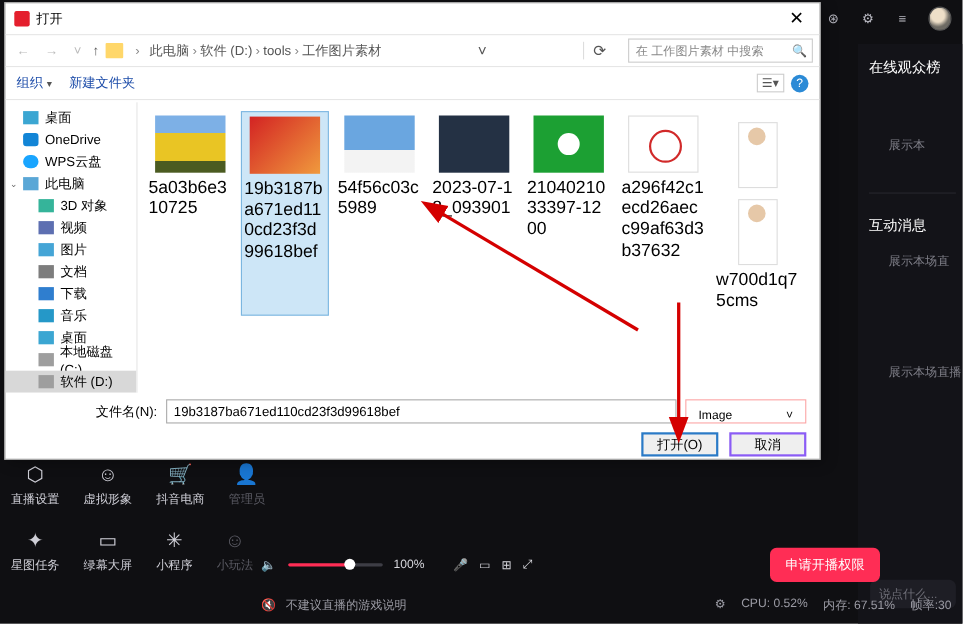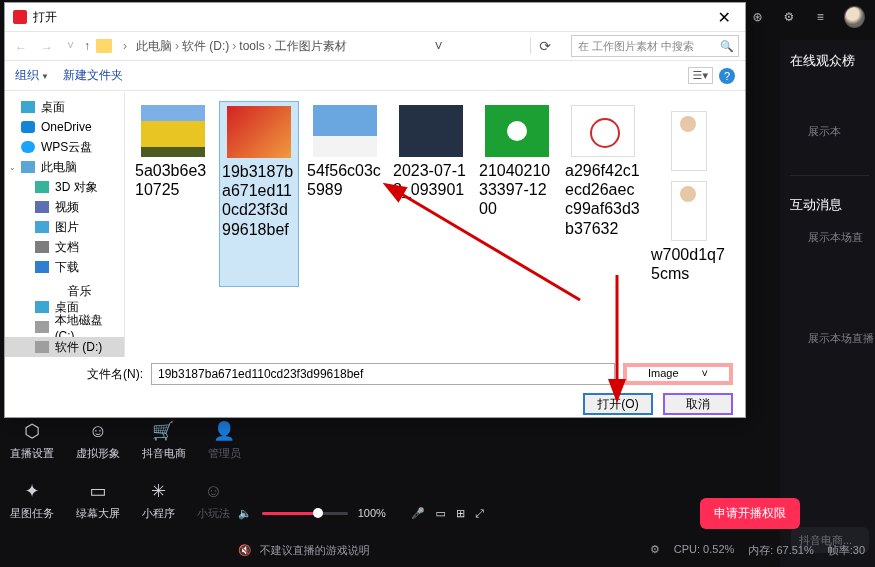--- a/index.html
+++ b/index.html
@@ -78,21 +78,21 @@
 .thumb.t6::after{content:"";position:absolute;left:22px;top:16px;width:20px;height:20px;border-radius:50%;background:#fff}
 .thumb.t7{background:#fff;border:1px solid #ddd;position:relative}
 .thumb.t7::after{content:"";position:absolute;left:18px;top:12px;width:26px;height:26px;border-radius:50%;border:2px solid #d12a2a}
 .thumb.t8b{background:#fff;border:1px solid #ddd;height:40px;width:32px;margin-top:6px;position:relative}
 .thumb.t8b::before{content:"";position:absolute;left:8px;top:4px;width:16px;height:16px;border-radius:50%;background:#e6c8a8}
 .card2 .thumb{height:60px;width:36px}
 .dlg-foot{position:absolute;left:0;right:0;bottom:0;height:60px;padding:6px 12px;font-size:12px}
 .foot-row1{display:flex;align-items:center;gap:8px;margin-bottom:8px}
 .foot-row1 label{margin-left:70px}
 .fname{flex:1;height:22px;border:1px solid #aaa;padding:0 6px;font-size:12px;color:#000}
-.ftype{width:110px;height:22px;border:4px solid #fca5a5;padding:0 21px;display:flex;align-items:flex-start;justify-content:space-between;font-size:11px}
+.ftype{width:110px;height:22px;border:1px solid #fca5a5;padding:0 11px;display:flex;align-items:flex-end;justify-content:space-between;font-size:11px}
 .foot-row2{display:flex;justify-content:flex-end;gap:10px}
 .btn{width:70px;height:22px;border:2px solid #8b5cf6;background:#efefef;font-size:12px}
 .btn.primary{border:2px solid #2a7ac7}
 
 .arrow{position:absolute;pointer-events:none}
 .arrow svg{overflow:visible}
 </style>
 </head>
 <body>
 
@@ -104,21 +104,21 @@
 </div>
 
 <div class="rpanel">
   <div class="rtitle">在线观众榜</div>
   <div class="rhint">展示本</div>
   <div class="rdiv"></div>
   <div class="rtitle">互动消息</div>
   <div class="rhint2">展示本场直</div>
   <div class="rhint2 rhint2b">展示本场直播</div>
 </div>
-<div class="chatbox">抖音电商...</div>
+<div class="chatbox">说点什么...</div>
 
 <div class="bottom-toolbar" id="btr1">
     <div class="bt-col">
       <div class="icon">⬡</div>
       <div>直播设置</div>
     </div>
     <div class="bt-col">
       <div class="icon">☺</div>
       <div>虚拟形象</div>
     </div>
@@ -236,21 +236,21 @@
           <span>图片</span>
         </div>
         <div class="tree-item sub" style="position: relative;">
           <span class="ic doc"></span>
           <span>文档</span>
         </div>
         <div class="tree-item sub" style="position: relative;">
           <span class="ic down"></span>
           <span>下载</span>
         </div>
-        <div class="tree-item sub" style="position: relative; flex-direction: column;">
+        <div class="tree-item sub" style="position: relative;">
           <span class="ic music"></span>
           <span>音乐</span>
         </div>
         <div class="tree-item sub" style="position: relative;">
           <span class="ic desktop"></span>
           <span>桌面</span>
         </div>
         <div class="tree-item sub" style="position: relative;">
           <span class="ic disk"></span>
           <span>本地磁盘 (C:)</span>

